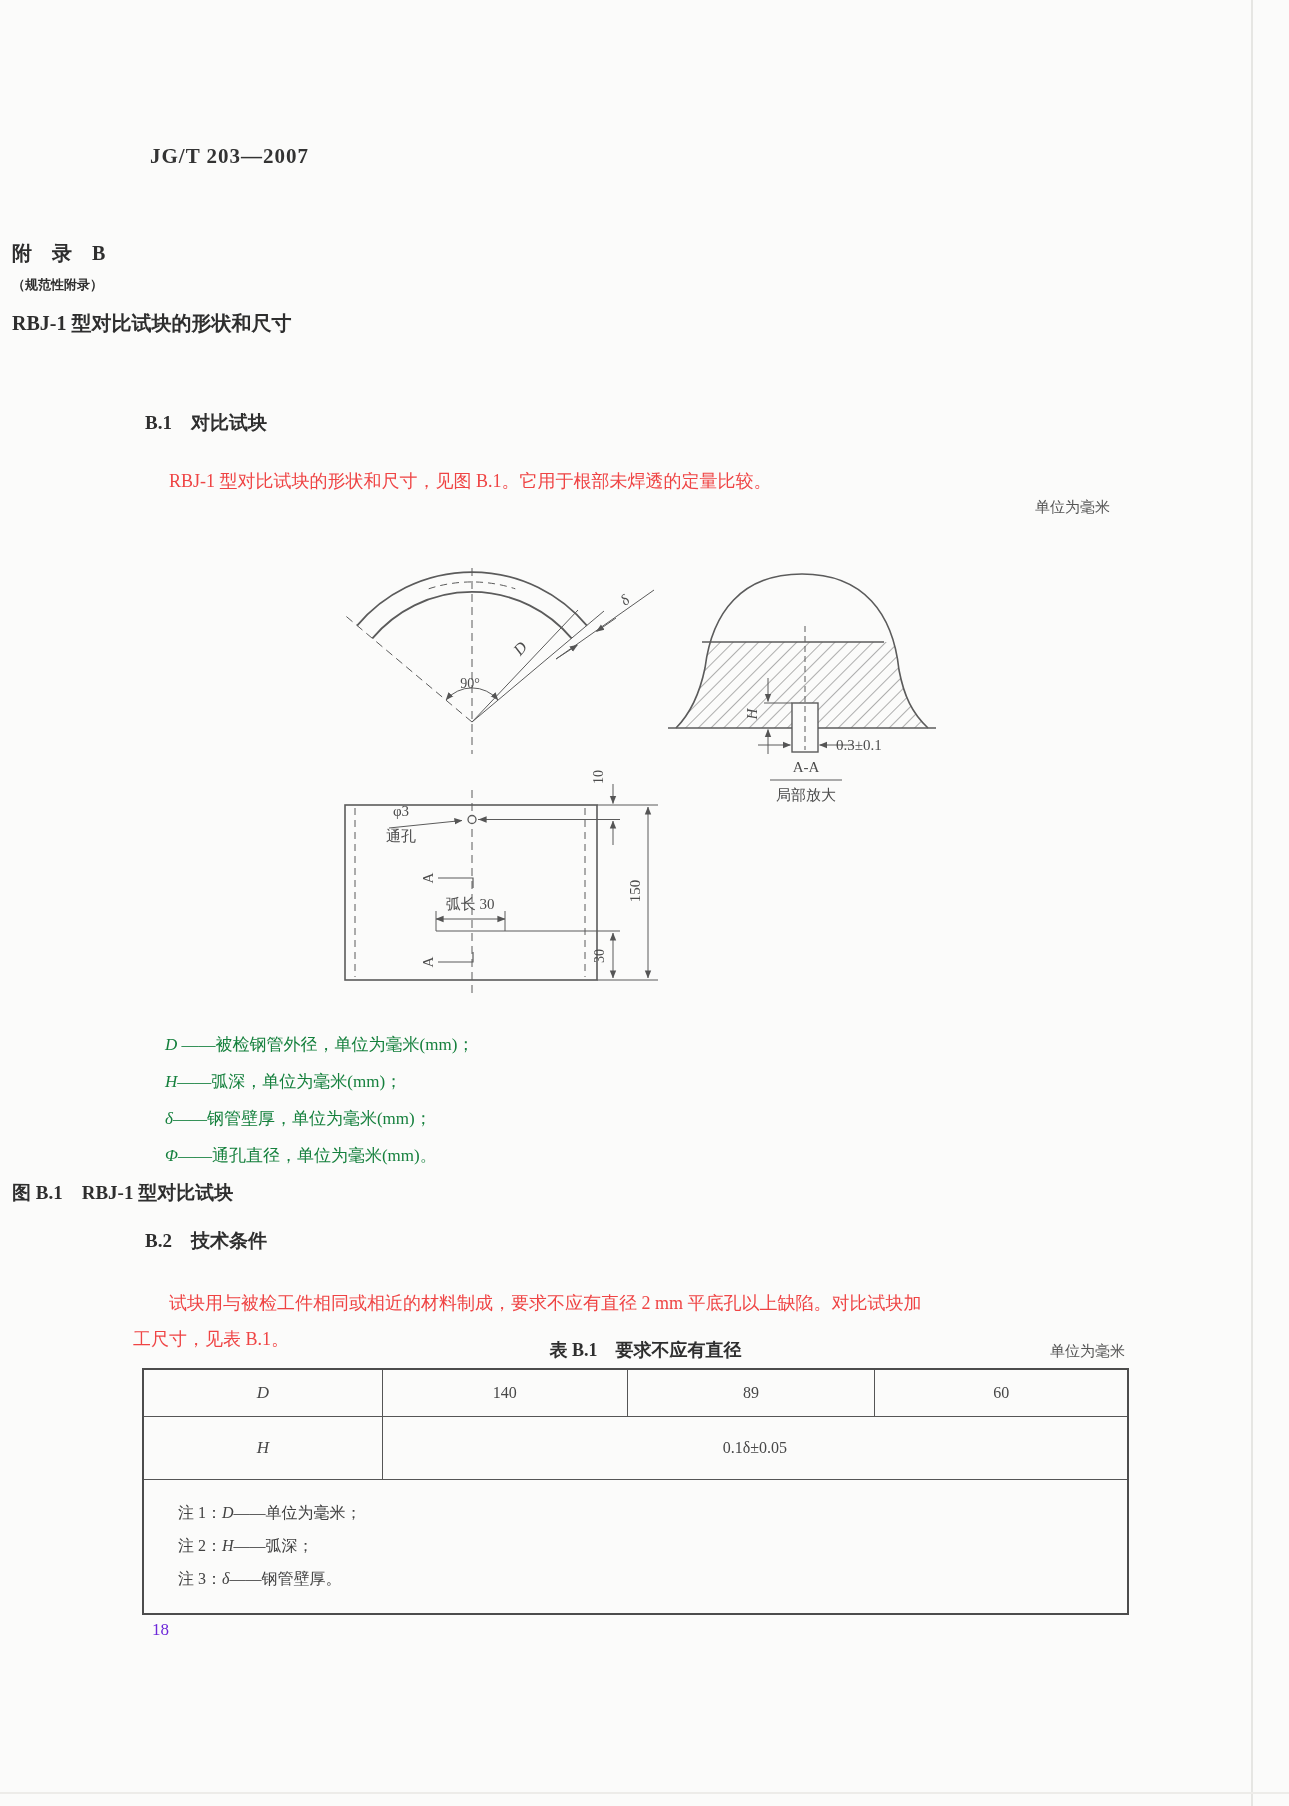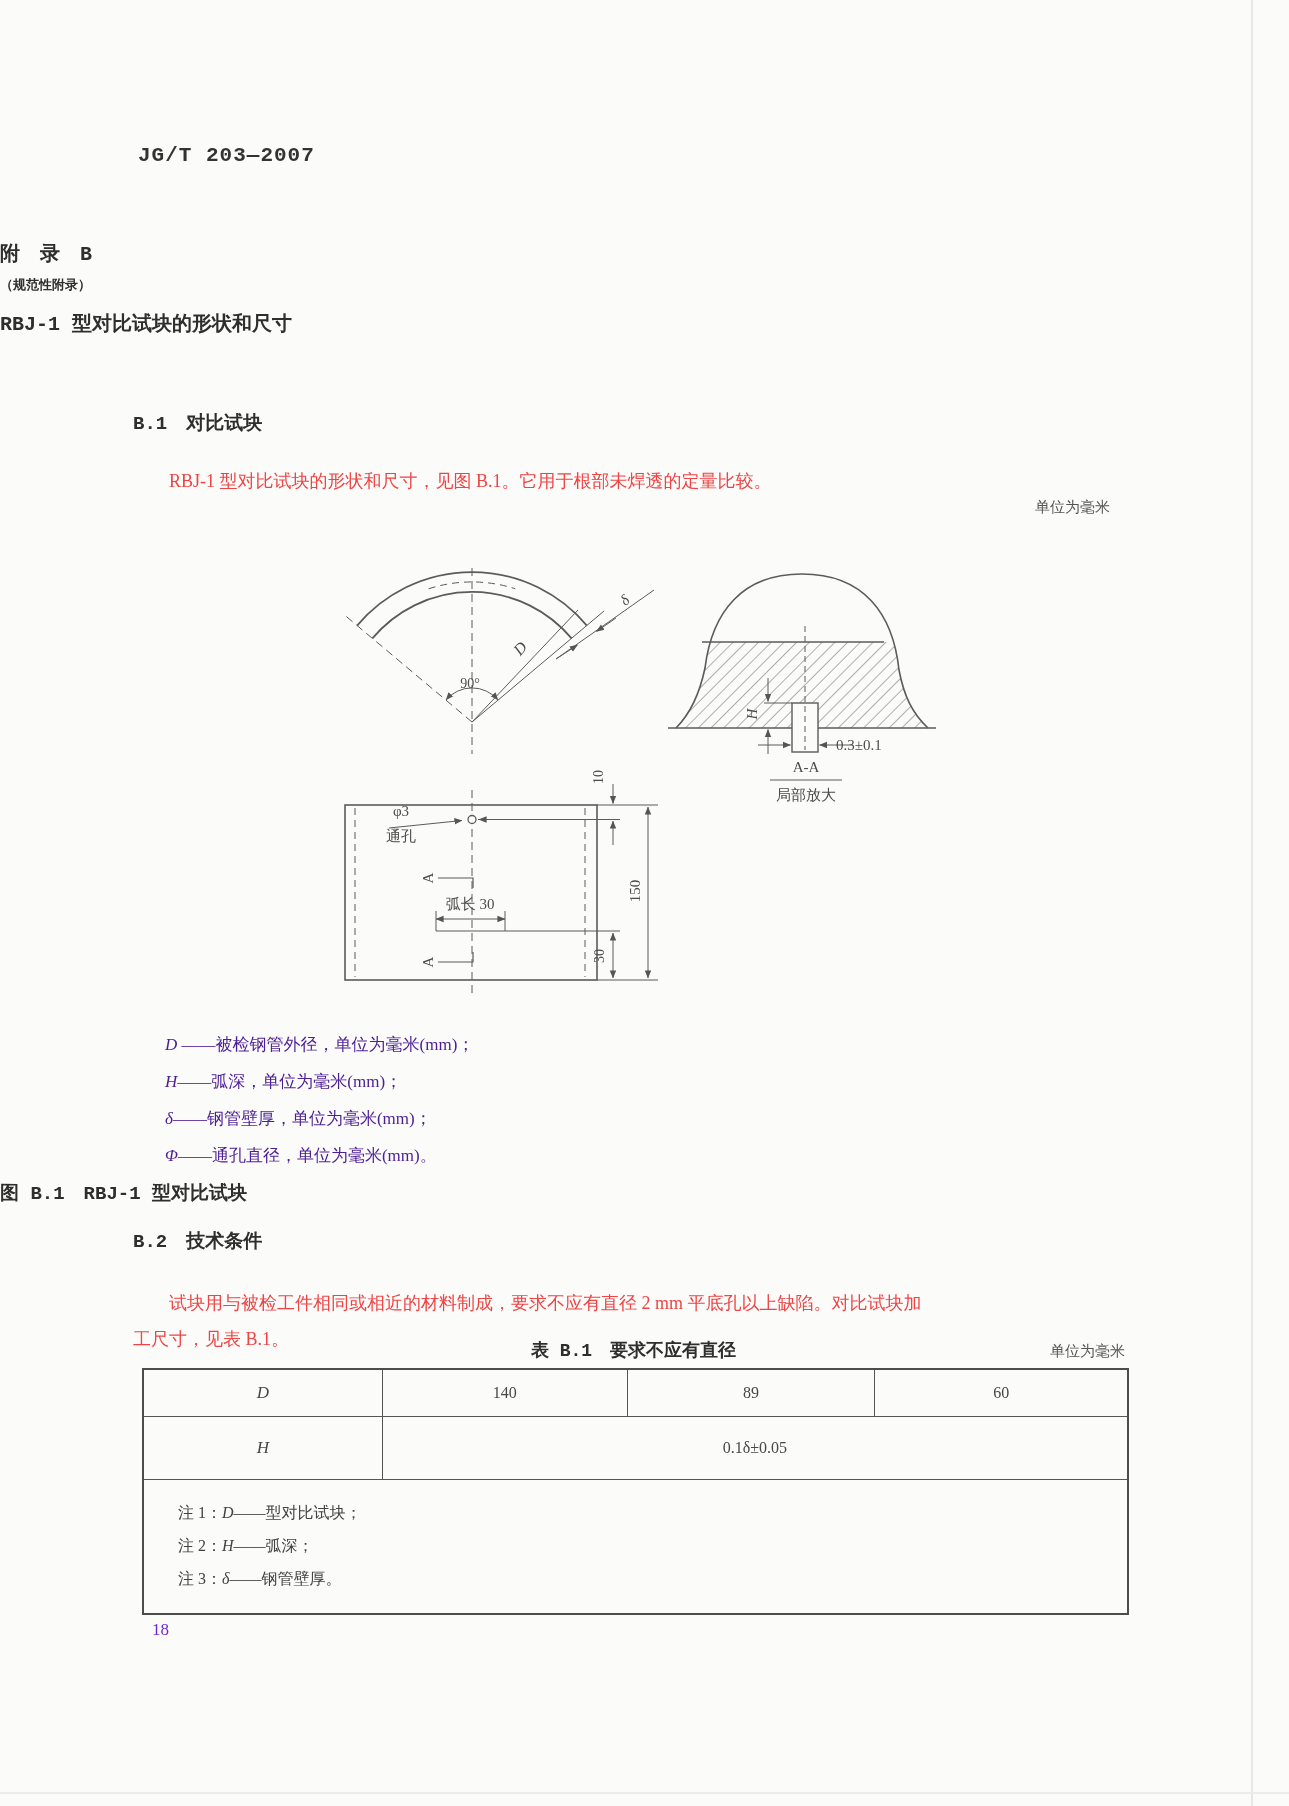--- a/index.html
+++ b/index.html
@@ -2,32 +2,32 @@
 <html><head>
 <meta charset="utf-8">
 <style>
   html,body { margin:0; padding:0; background:#e9e9e7; }
   .page {
     position:relative; width:1289px; height:1806px;
     background:#fbfbfa; overflow:hidden;
     font-family:"Liberation Serif", serif; color:#3b3b3b;
   }
   .abs { position:absolute; }
-  .sans { font-family:Liberation Mono, monospace; }
+  .sans { font-family:Liberation Serif, serif;margin-left:12px; }
   .b { font-weight:bold; }
   .center-line { left:0; width:1234px; }
   .doc-number { left:138px; top:144px; font-size:21px; color:#333; letter-spacing:1px; }
   .t1 { top:240px; font-size:20px; color:#2e2e2e; }
   .t2 { top:276px; font-size:13px; color:#2e2e2e; }
   .t3 { top:310px; font-size:20px; color:#2e2e2e; }
   .h2 { left:133px; font-size:19px; color:#2e2e2e; }
   .body-par { left:133px; width:980px; font-size:18px; line-height:31px; color:#ef4444; }
   .indent { text-indent:2em; }
   .unit-note { left:133px; width:977px; text-align:right; font-size:15px; color:#555; }
-  .legend { left:165px; top:1026px; font-size:17px; color:#4c1d95; }
+  .legend { left:165px; top:1026px; font-size:17px; color:#15803d; }
   .legend div { height:37px; line-height:37px; }
   .legend .sym { font-style:italic; font-family:"Liberation Serif", serif; }
   .figcap { top:1180px; font-size:19px; color:#2e2e2e; }
   .tbl-caption-row { left:142px; top:1338px; width:983px; }
   .tbl-cap { width:100%; text-align:center; font-size:18px; color:#2e2e2e; position:absolute; left:0; top:0; }
   .tbl-unit { position:absolute; right:0; top:4px; font-size:15px; color:#555; }
   .tbl { left:142px; top:1368px; width:983px; border:2px solid #4c4c4c; background:transparent; }
   .trow { display:grid; }
   .trow1 { grid-template-columns:24.3% 24.9% 25.2% 25.6%; height:46px; border-bottom:1px solid #555; }
   .trow2 { grid-template-columns:24.3% 75.7%; height:62px; border-bottom:1px solid #555; }
@@ -166,21 +166,21 @@
       <div class="tcell rb">89</div>
       <div class="tcell">60</div>
     </div>
     <div class="trow trow2">
       <div class="tcell rb">
           <span class="it">H</span>
         </div>
       <div class="tcell">0.1δ±0.05</div>
     </div>
     <div class="tnotes">
-      <div><span>注 1：</span><span class="sym">D</span><span>——型对比试块；</span></div>
+      <div><span>注 1：</span><span class="sym">D</span><span>——单位为毫米；</span></div>
       <div><span>注 2：</span><span class="sym">H</span><span>——弧深；</span></div>
       <div><span>注 3：</span><span class="sym">δ</span><span>——钢管壁厚。</span></div>
     </div>
   </div>
 
   <div class="abs pageno">18</div>
 
   <div class="abs edge-r"></div>
   <div class="abs edge-b"></div>
 </div>

